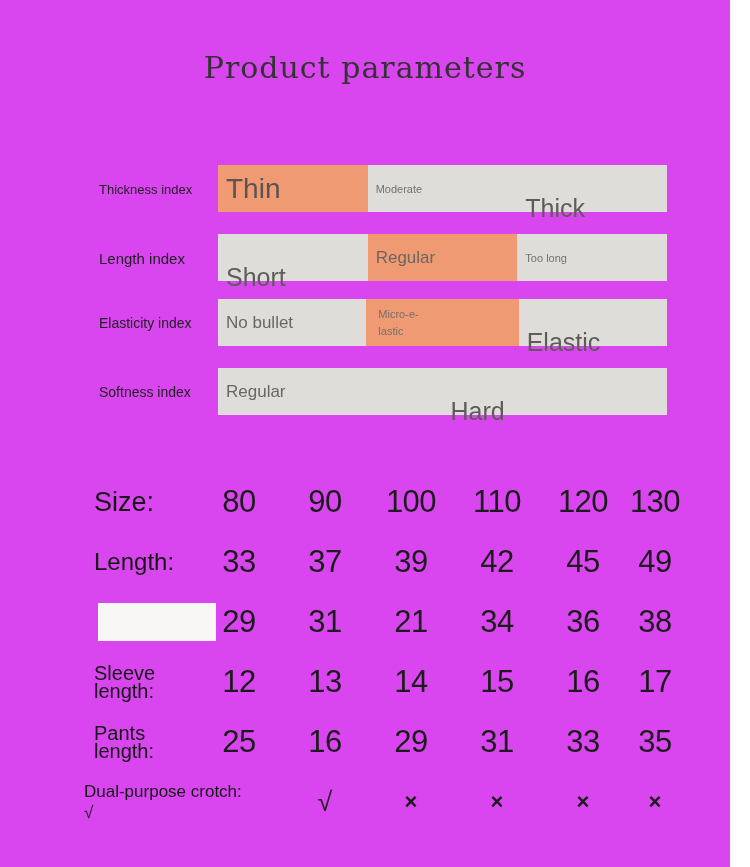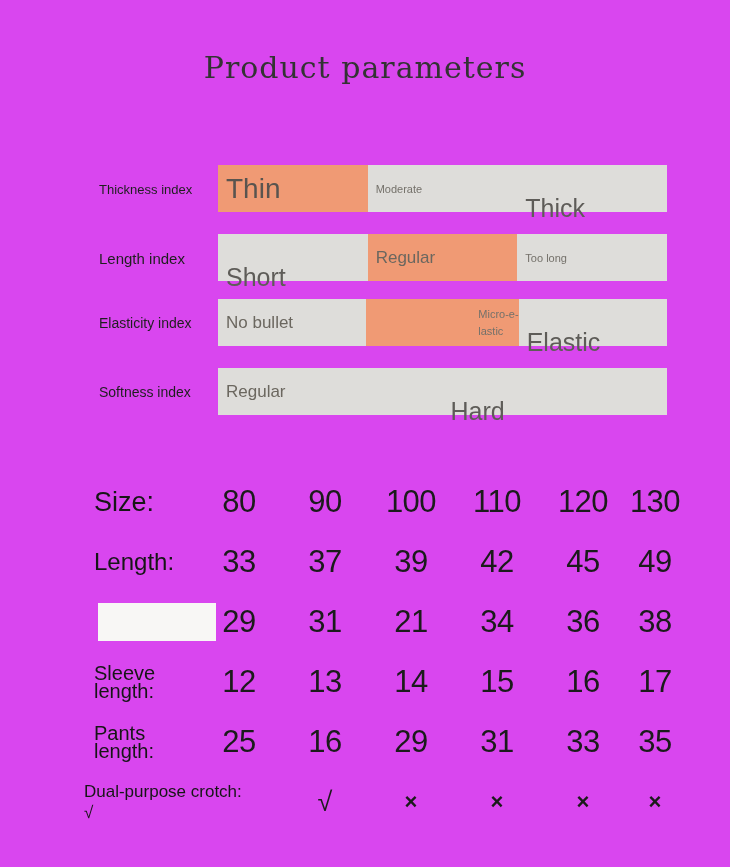--- a/index.html
+++ b/index.html
@@ -24,21 +24,21 @@
     position:absolute;left:99px;top:50%;transform:translateY(-50%);
     color:#1f1f1f;white-space:nowrap;
   }
   .il-13{font-size:13px}.il-14{font-size:14px}.il-15{font-size:15px}
   .bar{
     position:absolute;left:218px;top:0;width:449px;height:47px;
     display:flex;background:#DEDDDA;
   }
   .seg{flex:1;display:flex;align-items:center;justify-content:flex-start;padding-left:8px;}
   .seg.hl{background:#F09A74;}
-  .seg.left{justify-content:flex-end;padding-left:12px;box-sizing:border-box;}
+  .seg.left{justify-content:flex-start;padding-left:12px;box-sizing:border-box;}
   .seg-text{white-space:pre-line;}
   .t-xl{font-size:28px;color:#59544f;}
   .t-lg{font-size:25px;color:#5e5c58;margin-top:40px;}
   .t-md{font-size:17px;color:#6b675f;}
   .t-sm{font-size:11px;color:#74716a;}
   .seg-text.wrap{line-height:17px;text-align:left;}
   
   .tbl{
     position:absolute;top:472px;left:84px;
     display:grid;grid-template-columns:112px 86px 86px 86px 86px 86px 58px;

